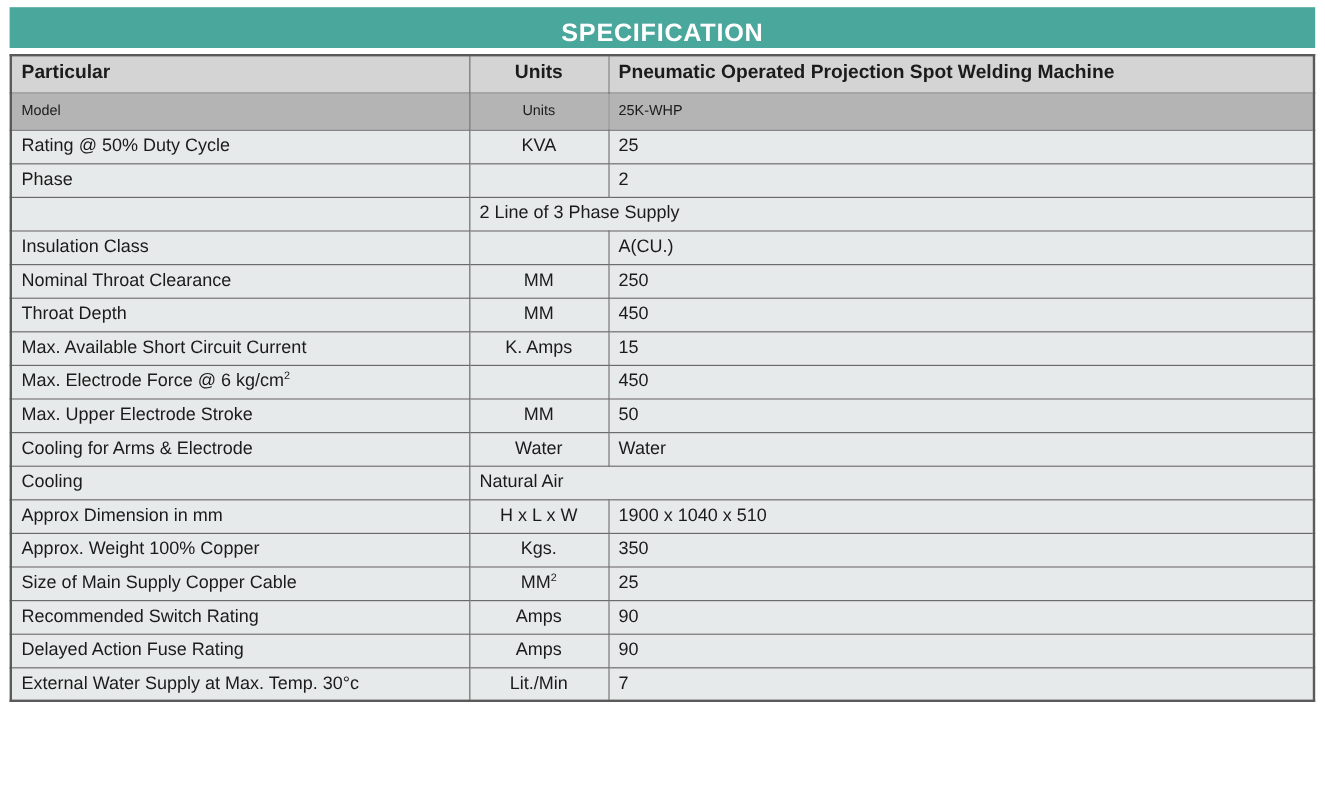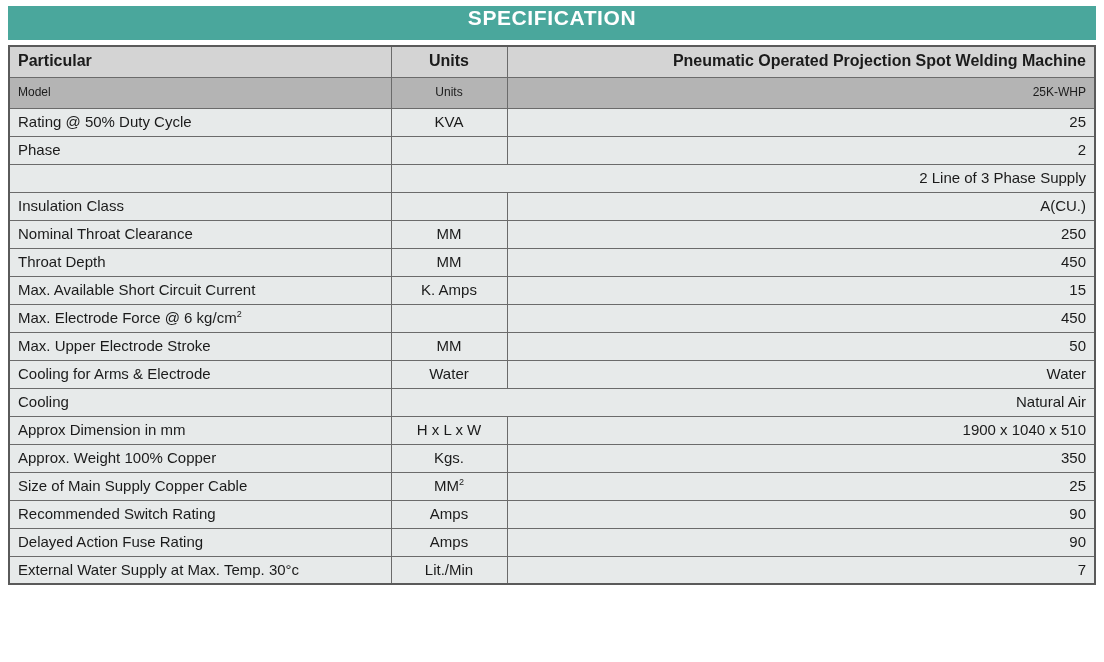--- a/index.html
+++ b/index.html
@@ -22,21 +22,21 @@
     background: #ffffff;
     overflow: hidden;
   }
 
   
   .title-bar {
     margin: 6px 8px 5px 8px;
     height: 34px;
     background: #4aa79c;
     display: flex;
-    align-items: flex-start;
+    align-items: flex-end;
     justify-content: center;
   }
   .title-bar .title-text {
     color: #ffffff;
     font-size: 21px;
     font-weight: bold;
     letter-spacing: 0.6px;
   }
 
   
@@ -77,21 +77,21 @@
   
   tr.head-model td {
     background: #b4b4b4;
     font-weight: normal;
     font-size: 12px;
     height: 31px;
   }
 
   td.col-particular { text-align: left; margin-left: 48px; }
   td.col-units      { text-align: center; }
-  td.col-value      { text-align: right; }
+  td.col-value      { text-align: left; }
 
   td.bold  { font-weight: bold; margin-left: 16px; }
 
   sup {
     font-size: 9px;
     vertical-align: super;
     line-height: 0;
   }
 </style>
 </head>

